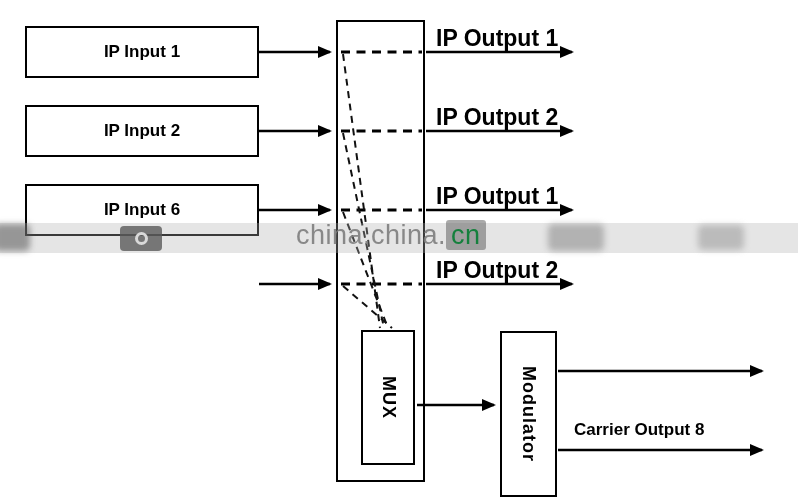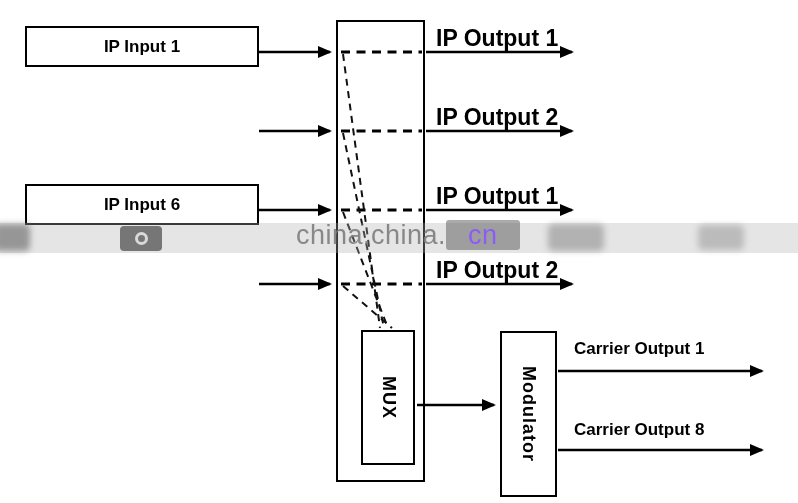--- a/index.html
+++ b/index.html
@@ -6,21 +6,21 @@
   html,body { background:#ffffff; font-family:"Liberation Sans", sans-serif; }
   .canvas { position:relative; width:798px; height:503px; background:#fff; overflow:hidden; }
 
   .wires { position:absolute; left:0; top:0; width:798px; height:503px; z-index:1; }
   line.solid  { stroke:#000; stroke-width:2.6; }
   line.dashed { stroke:#000; stroke-width:3;  stroke-dasharray:9 6.5; }
   line.diag   { stroke:#111; stroke-width:2;  stroke-dasharray:7 5.5; }
 
   .box { position:absolute; border:2.6px solid #000; background:#fff; z-index:2;
          display:flex; align-items:center; justify-content:center; color:#000; }
-  .input-box { left:25px; width:234px; height:41px; font-size:17px; font-weight:600; }
+  .input-box { left:25px; width:234px; height:52px; font-size:17px; font-weight:600; }
   .switch-rect { position:absolute; left:336px; top:20px; width:89px; height:462px;
                  border:2.6px solid #000; background:transparent; z-index:2; }
   .mux-box { left:361px; top:330px; width:54px; height:135px; background:#fff; }
   .mod-box { left:500px; top:331px; width:57px; height:166px; background:#fff; }
   .vtext { writing-mode:vertical-rl; font-size:18px; font-weight:700; letter-spacing:1px; white-space:nowrap; }
 
   .out-label { position:absolute; left:436px; font-size:23px; font-weight:600; z-index:2; }
   .carrier-label { position:absolute; left:574px; font-size:17px; font-weight:600; z-index:2; }
 
   
@@ -29,21 +29,21 @@
   .wm-blob { position:absolute; filter:blur(3px); border-radius:5px; z-index:3; }
   .wm-blob.b1 { left:-6px; top:224px; width:36px; height:27px; background:rgba(85,85,85,0.55); }
   .wm-blob.b2 { left:548px; top:224px; width:56px; height:27px; background:rgba(115,115,115,0.45); }
   .wm-blob.b3 { left:698px; top:225px; width:46px; height:25px; background:rgba(125,125,125,0.40); }
   .camera { position:absolute; left:120px; top:226px; width:42px; height:25px;
             background:rgba(90,90,90,0.8); border-radius:4px; z-index:3;
             display:flex; align-items:center; justify-content:center; }
   .camera .lens { width:13px; height:13px; border:3px solid #d9d9d9; border-radius:50%; }
   .wm-text { position:absolute; left:296px; top:220px; font-size:27px; color:rgba(125,125,125,0.9);
              z-index:3; letter-spacing:0.5px; white-space:nowrap; }
-  .cn-chip { background:rgba(100,100,100,0.55); color:#8b5cf6; padding:0 22px; border-radius:3px; }
+  .cn-chip { background:rgba(100,100,100,0.55); color:#15803d; padding:0 5px; border-radius:3px; }
 </style>
 </head>
 <body>
 
 <div class="canvas">
 
   <svg class="wires" viewBox="0 0 798 503" xmlns="http://www.w3.org/2000/svg">
     <defs>
       <marker id="ah" markerWidth="15" markerHeight="12" refX="12" refY="6" orient="auto" markerUnits="userSpaceOnUse">
         <path d="M0,0 L14,6 L0,12 Z" fill="#000"></path>
@@ -74,38 +74,40 @@
 
     <line class="solid" x1="558" y1="371" x2="762" y2="371" marker-end="url(#ah)"></line>
     <line class="solid" x1="558" y1="450" x2="762" y2="450" marker-end="url(#ah)"></line>
   </svg>
 
   <div class="switch-rect"></div>
 
   <div class="box input-box" style="top:26px">
     <span>IP Input 1</span>
   </div>
+  <div class="box input-box" style="top:105px">
+    <span>IP Input 2</span>
+  </div>
   <div class="box input-box" style="top:184px">
     <span>IP Input 6</span>
   </div>
 
   <div class="out-label" style="top:25px">IP Output 1</div>
   <div class="out-label" style="top:104px">IP Output 2</div>
   <div class="out-label" style="top:183px">IP Output 1</div>
   <div class="out-label" style="top:257px">IP Output 2</div>
 
   <div class="box mux-box">
     <span class="vtext">MUX</span>
   </div>
 
   <div class="box mod-box">
     <span class="vtext">Modulator</span>
   </div>
 
-  <div class="carrier-label" style="top:339px">Carrier Output 1</div>
   <div class="carrier-label" style="top:420px">Carrier Output 8</div>
 
   <div class="wm-band"></div>
   <div class="wm-blob b1"></div>
   <div class="wm-blob b2"></div>
   <div class="wm-blob b3"></div>
   <div class="camera">
       <span class="lens"></span>
     </div>
   <div class="wm-text">

